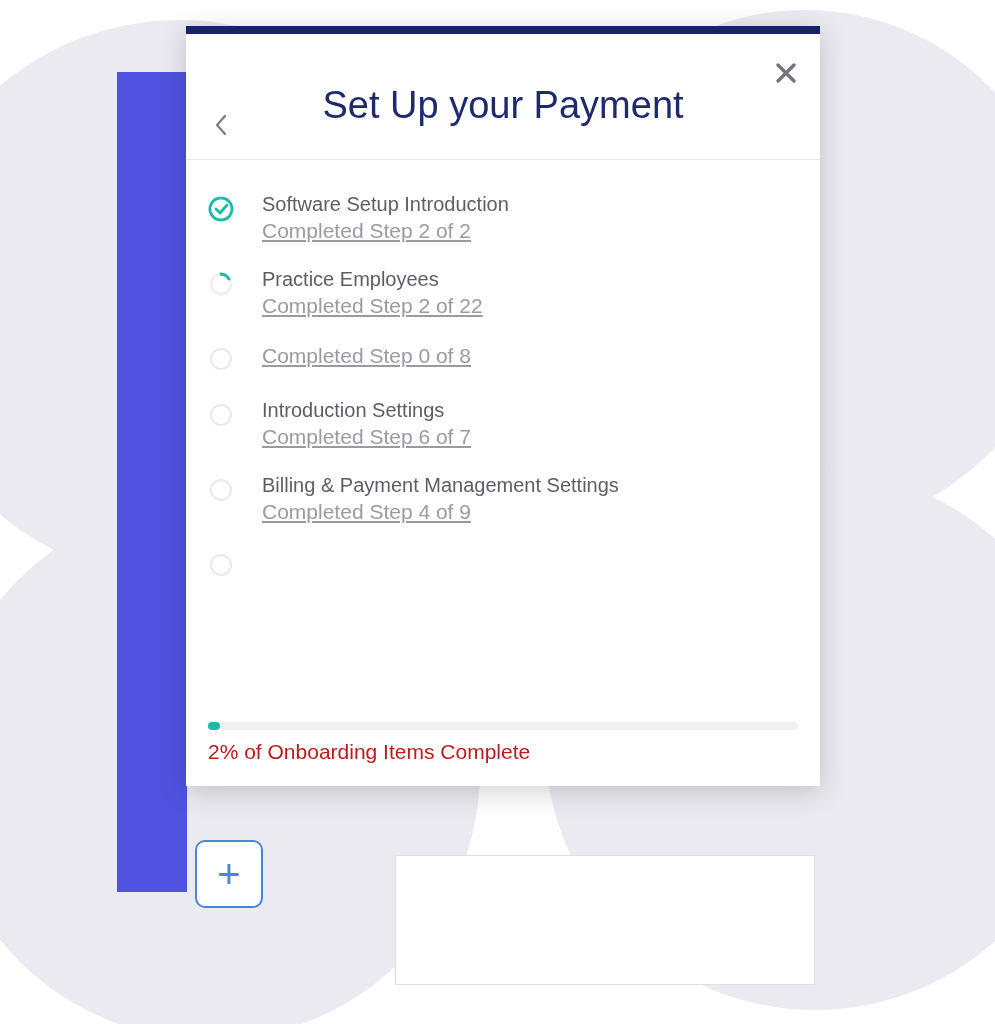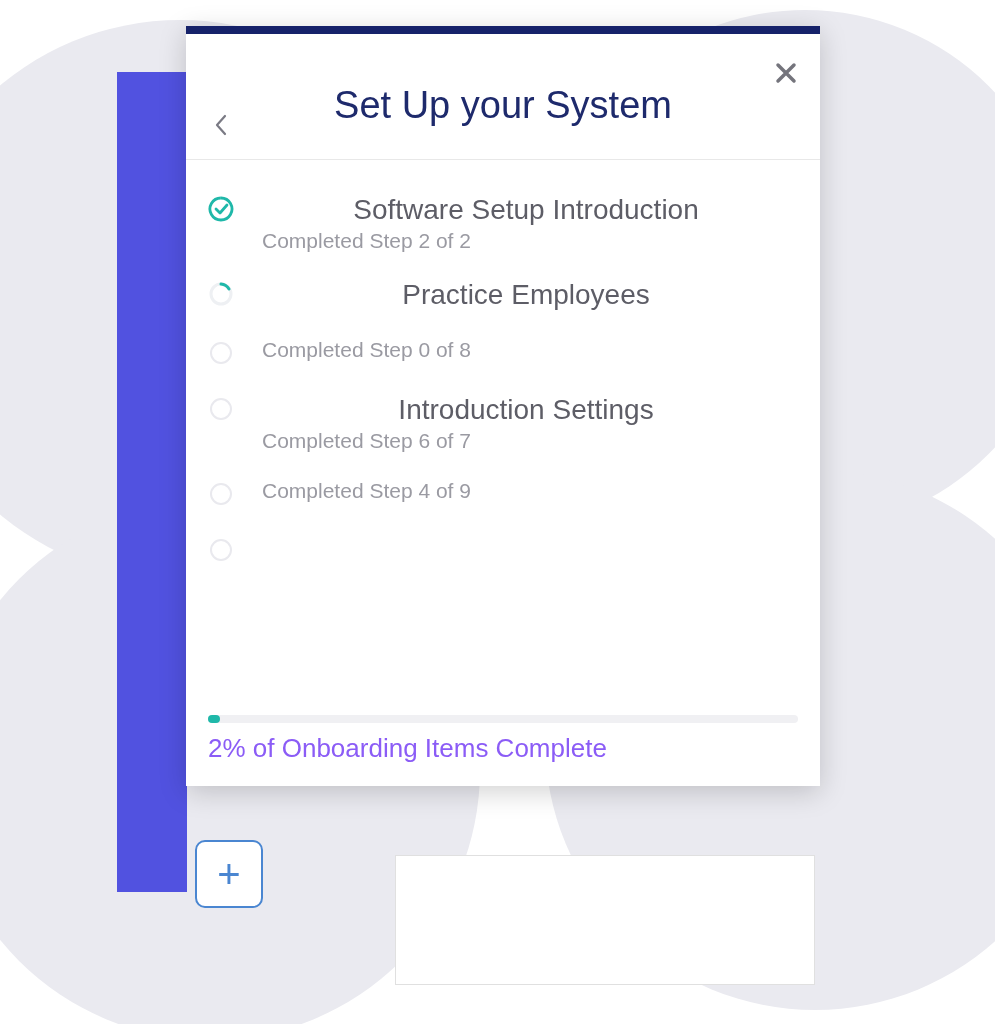--- a/index.html
+++ b/index.html
@@ -39,29 +39,29 @@
   .list-wrap::-webkit-scrollbar { width: 18px; }
   .list-wrap::-webkit-scrollbar-track { background: #f1f1f1; }
   .list-wrap::-webkit-scrollbar-thumb { background: #c2c2c2; }
   .list-wrap::-webkit-scrollbar-button:single-button {
     height: 16px; background: #f1f1f1;
   }
 
   .item { display: flex; align-items: flex-start; gap: 26px; padding: 12px 0; cursor: pointer; }
   .item .icon-slot { width: 30px; height: 30px; flex: 0 0 30px; display: flex; align-items: center; justify-content: center; margin-top: 2px; }
   .item .texts { flex: 1; }
-  .item .title { color: #5d5d66; font-size: 28px; line-height: 1.25; text-align: center; }
-  .item .sub { color: #9a9aa2; font-size: 21px; margin-top: 2px; }
+  .item .title { color: #5d5d66; font-size: 20px; line-height: 1.25; }
+  .item .sub { color: #9a9aa2; font-size: 21px; margin-top: 2px; text-decoration: underline; }
 
   .empty-circle { width: 22px; height: 22px; border: 2px solid #e9e9ee; border-radius: 50%; }
 
   .footer { padding: 10px 22px 22px 22px; }
   .progress-track { width: 100%; height: 8px; background: #f0f0f3; border-radius: 6px; position: relative; margin-bottom: 10px; }
   .progress-fill { position: absolute; left: 0; top: 0; height: 8px; background: #1fb8a9; border-radius: 6px; }
-  .progress-label { color: #8b5cf6; font-size: 26px; }
+  .progress-label { color: #b91c1c; font-size: 21px; }
 </style>
 </head>
 <body>
 
 <div class="blob blob1"></div>
 <div class="blob blob2"></div>
 <div class="blob blob3"></div>
 <div class="blob blob4"></div>
 <div class="purple-bar"></div>
 
@@ -70,21 +70,21 @@
 </div>
 <div class="ghost-card"></div>
 
 <div class="modal">
   <div class="modal-header">
     <span class="back-btn">
       <svg width="14" height="22" viewBox="0 0 14 22">
           <path d="M11 2 L3 11 L11 20" stroke="#7a7a84" stroke-width="2.2" fill="none" stroke-linecap="round" stroke-linejoin="round"></path>
         </svg>
     </span>
-    <h1 class="modal-title">Set Up your System</h1>
+    <h1 class="modal-title">Set Up your Payment</h1>
     <span class="close-btn">
       <svg width="24" height="24" viewBox="0 0 24 24">
           <path d="M4 4 L20 20 M20 4 L4 20" stroke="#74747c" stroke-width="3.5" stroke-linecap="round"></path>
         </svg>
     </span>
   </div>
 
   <div class="list-wrap">
 
     <div class="item">
@@ -102,20 +102,21 @@
 
     <div class="item">
       <span class="icon-slot">
         <svg width="24" height="24" viewBox="0 0 24 24">
           <circle cx="12" cy="12" r="10" fill="none" stroke="#eef0f3" stroke-width="3"></circle>
           <path d="M12 2 A10 10 0 0 1 20 7" fill="none" stroke="#1fb8a9" stroke-width="3" stroke-linecap="round"></path>
         </svg>
       </span>
       <span class="texts">
         <div class="title">Practice Employees</div>
+        <div class="sub">Completed Step 2 of 22</div>
       </span>
     </div>
 
     <div class="item">
       <span class="icon-slot">
           <span class="empty-circle"></span>
         </span>
       <span class="texts">
         <div class="sub">Completed Step 0 of 8</div>
       </span>
@@ -129,20 +130,21 @@
         <div class="title">Introduction Settings</div>
         <div class="sub">Completed Step 6 of 7</div>
       </span>
     </div>
 
     <div class="item">
       <span class="icon-slot">
           <span class="empty-circle"></span>
         </span>
       <span class="texts">
+        <div class="title">Billing &amp; Payment Management Settings</div>
         <div class="sub">Completed Step 4 of 9</div>
       </span>
     </div>
 
     <div class="item">
       <span class="icon-slot">
           <span class="empty-circle"></span>
         </span>
     </div>
 

